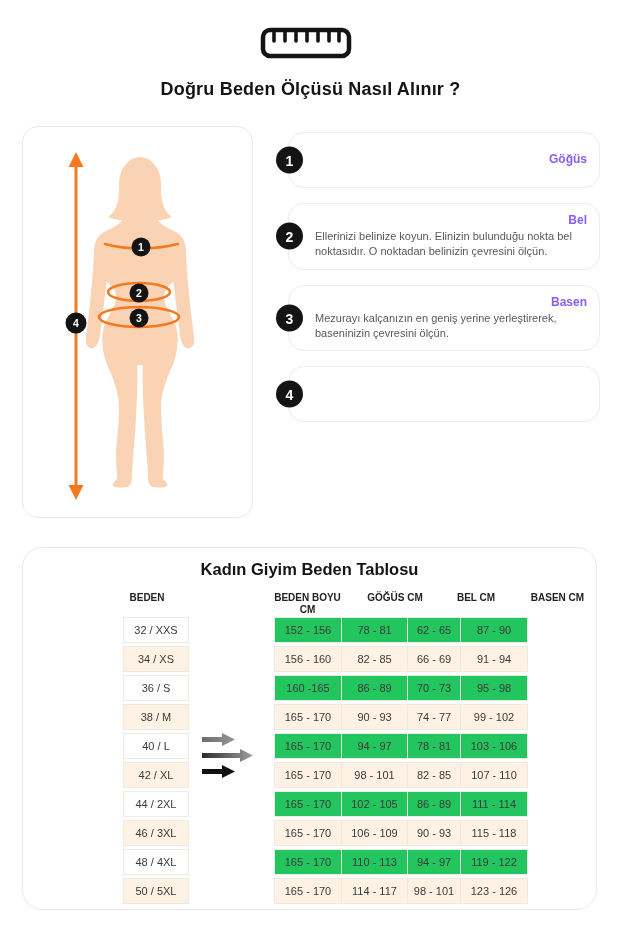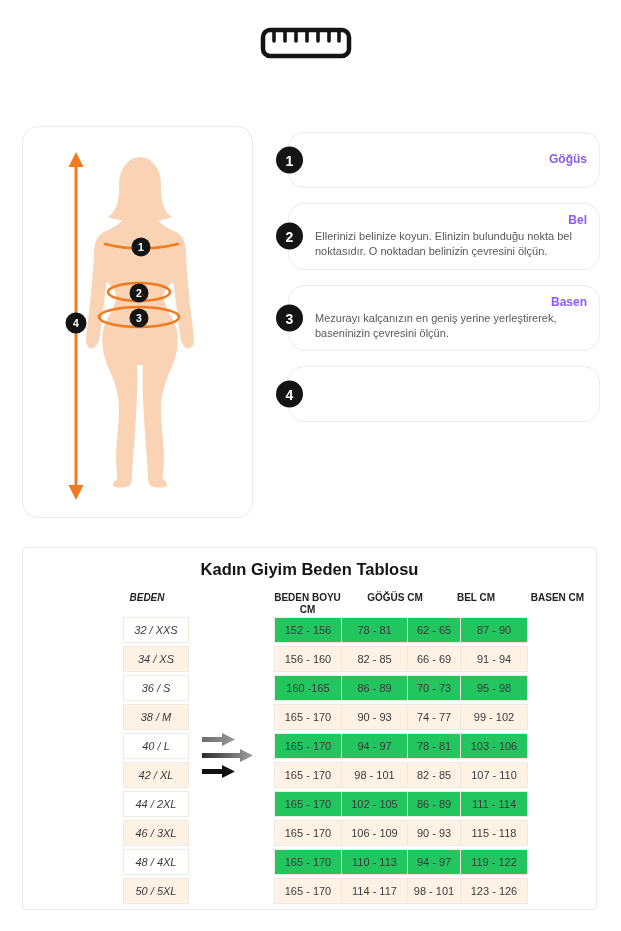--- a/index.html
+++ b/index.html
@@ -40,29 +40,29 @@
     width:27px; height:27px; border-radius:50%; background:#141414;
     color:#fff; font-size:14px; font-weight:bold;
     display:flex; align-items:center; justify-content:center;
   }
   .card-title { font-size:12px; font-weight:bold; color:#8b5cf6; margin-bottom:2px;text-align:right; }
   .card-text  { font-size:11px; line-height:1.35; color:#58595b; }
 
   
   .table-panel {
     position:absolute; left:22px; top:547px; width:575px; height:363px;
-    border:1.5px solid #e9e9e9; border-radius:4px; background:#fff;
+    border:1.5px solid #e9e9e9; border-radius:20px; background:#fff;
   }
   .table-title {
     position:absolute; left:0; top:12px; width:100%;
     text-align:center; font-size:16.5px; font-weight:bold; color:#141414;
   }
   .thead { font-size:10px; font-weight:bold; color:#222; line-height:12px; text-align:center; }
 
-  .size-col { position:absolute; left:100px; top:42px; width:48px;font-style:italic; }
+  .size-col { position:absolute; left:100px; top:42px; width:48px; }
   .size-col .thead { height:27px; padding-top:2px; }
   .size-cell {
     width:66px; height:26px; margin-bottom:3px; border:1px solid #efeae1;
     background:#fff; font-size:11px; color:#3a3a3a;
     display:flex; align-items:center; justify-content:center;
   }
 
   .measure-table { position:absolute; left:251px; top:42px; width:254px; }
   .mhead { display:grid; grid-template-columns:67px 66px 54px 67px; height:27px;gap:21px; }
   .mhead .thead { padding-top:2px; }
@@ -90,20 +90,21 @@
       <line x1="14" y1="5" x2="14" y2="14"></line>
       <line x1="25" y1="5" x2="25" y2="14"></line>
       <line x1="36" y1="5" x2="36" y2="14"></line>
       <line x1="47" y1="5" x2="47" y2="14"></line>
       <line x1="58" y1="5" x2="58" y2="14"></line>
       <line x1="69" y1="5" x2="69" y2="14"></line>
       <line x1="79" y1="5" x2="79" y2="14"></line>
     </g>
   </svg>
 
+  <h1 class="main-title">Doğru Beden Ölçüsü Nasıl Alınır ?</h1>
 
   <section class="figure-panel">
     <svg width="228" height="389" viewBox="0 0 228 389">
 
       <g stroke="#f5791f" fill="#f5791f">
         <line x1="53" y1="38" x2="53" y2="360" stroke-width="3"></line>
         <path d="M53 25 L45.5 40 L60.5 40 Z" stroke="none"></path>
         <path d="M53 373 L45.5 358 L60.5 358 Z" stroke="none"></path>
       </g>
 

